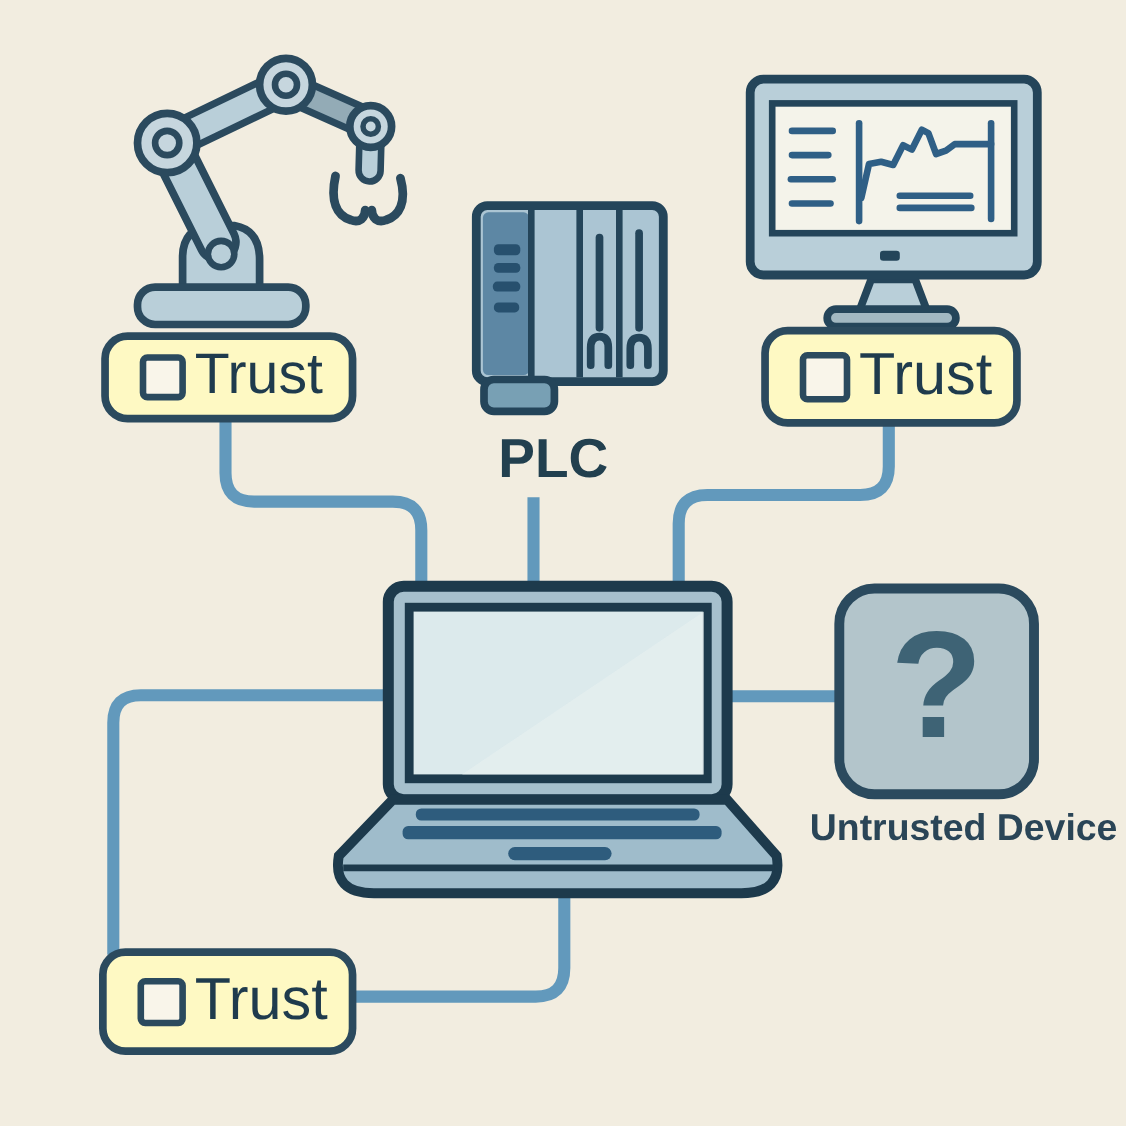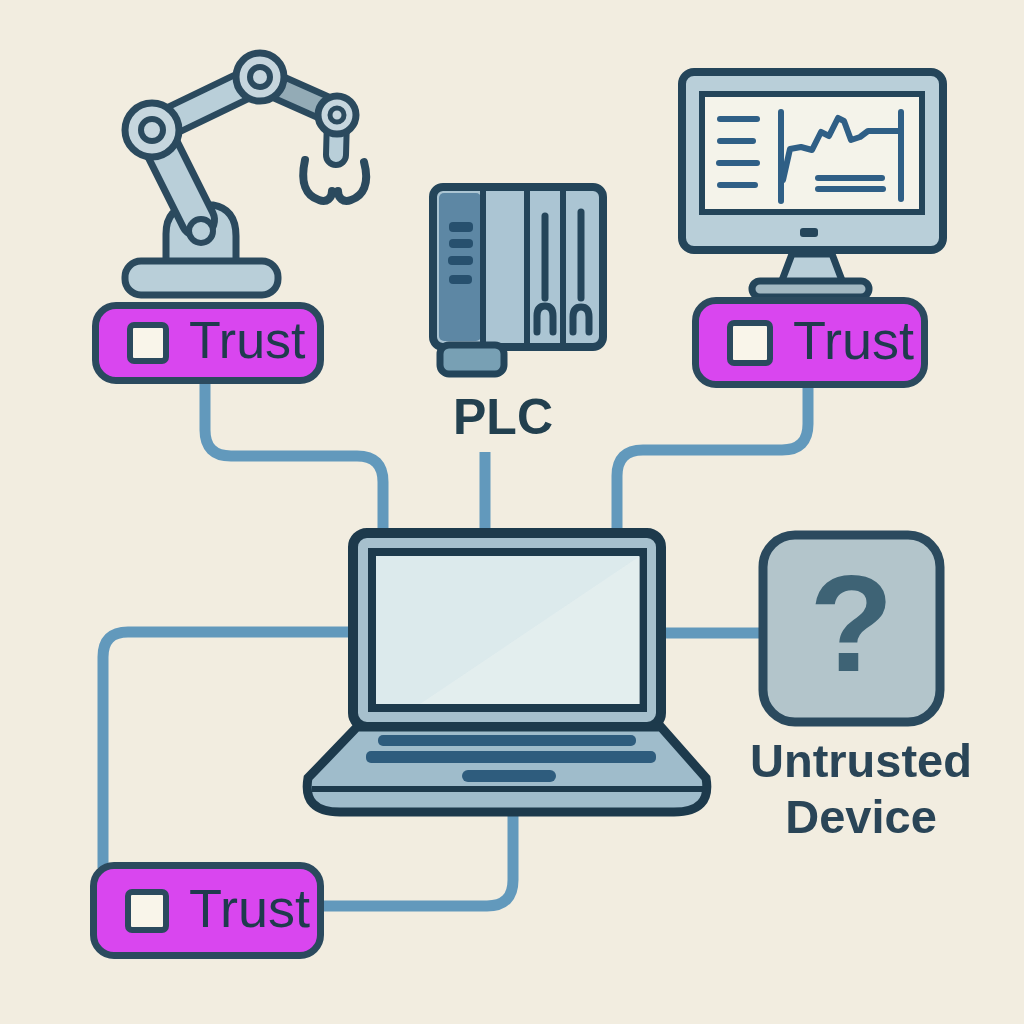--- a/index.html
+++ b/index.html
@@ -5,22 +5,22 @@
   html,body{margin:0;padding:0;background:#f2ede0;}
   #canvas{
     position:relative;width:1024px;height:1024px;overflow:hidden;
     background:#f2ede0;
     font-family:"Liberation Sans", sans-serif;
   }
   #art{position:absolute;left:0;top:0;width:1024px;height:1024px;}
 
   .trust-box{
     position:absolute;box-sizing:border-box;
-    background:#d946ef;border:7px solid #2b4a5e;border-radius:24px;
-    display:flex;align-items:center;gap:20px;padding-left:28px;
+    background:#fef9c3;border:7px solid #2b4a5e;border-radius:24px;
+    display:flex;align-items:center;gap:8px;padding-left:28px;
   }
   .trust-box .checkbox{
     box-sizing:border-box;display:inline-block;
     border:6px solid #2b4a5e;border-radius:7px;background:#f9f5ea;
   }
   .trust-box .trust-label{
     color:#1f3b4d;font-size:54px;font-weight:400;line-height:1;
     padding-bottom:6px;
   }
   #trust-robot{left:92px;top:302px;width:232px;height:82px;}
@@ -34,22 +34,22 @@
   .node-label{
     position:absolute;text-align:center;color:#22404f;
   }
   #plc-label{left:418px;top:388px;width:170px;font-size:50px;font-weight:600;}
   #untrusted-glyph{
     left:763px;top:535px;width:177px;height:187px;
     display:flex;align-items:center;justify-content:center;
     font-size:138px;font-weight:700;color:#3e6375;padding-bottom:10px;box-sizing:border-box;
   }
   #untrusted-label{
-    left:721px;top:733px;width:280px;
-    font-size:47px;font-weight:600;color:#2a4557;line-height:1.2;
+    left:736px;top:733px;width:280px;
+    font-size:34px;font-weight:600;color:#2a4557;line-height:1.2;
   }
 </style>
 </head>
 <body>
 
 <div id="canvas">
 
   <svg id="art" viewBox="0 0 1024 1024">
 
     <g fill="none" stroke="#6299bc" stroke-width="11">

